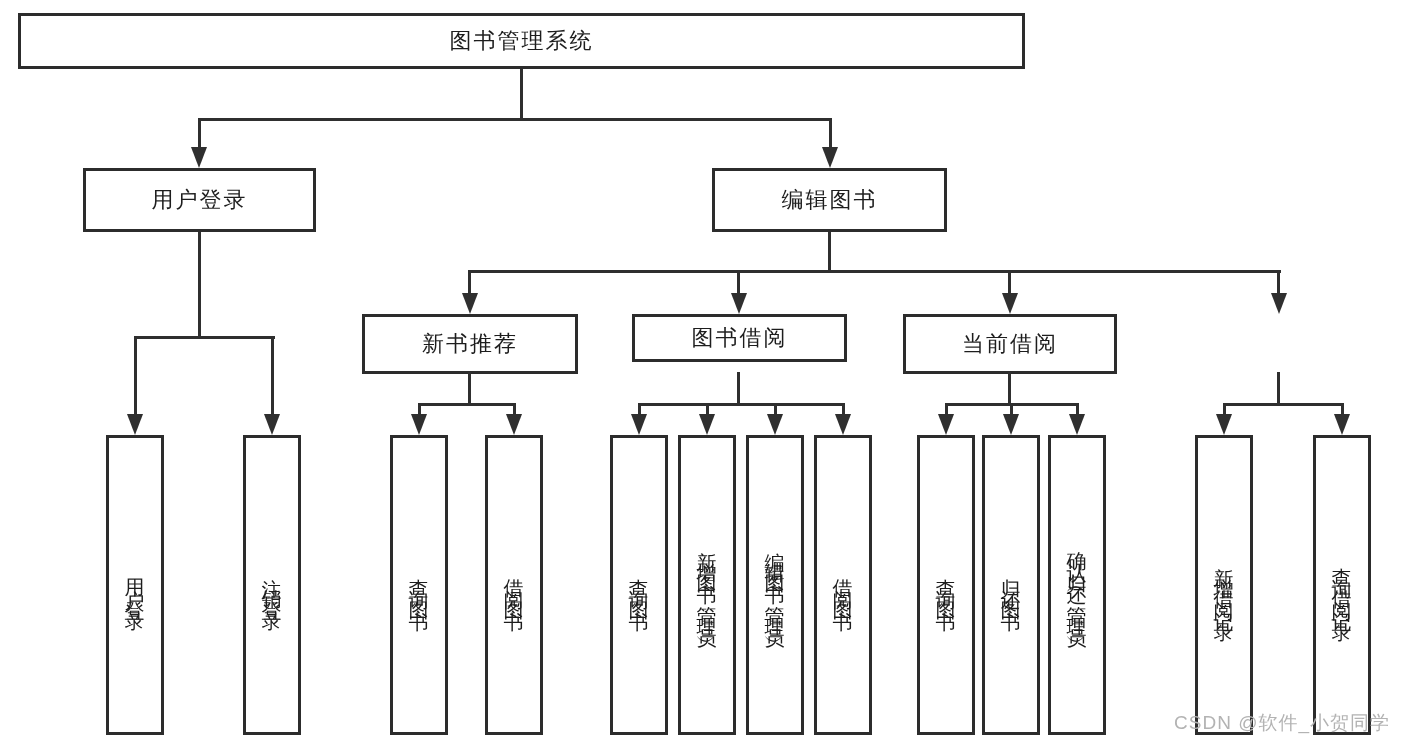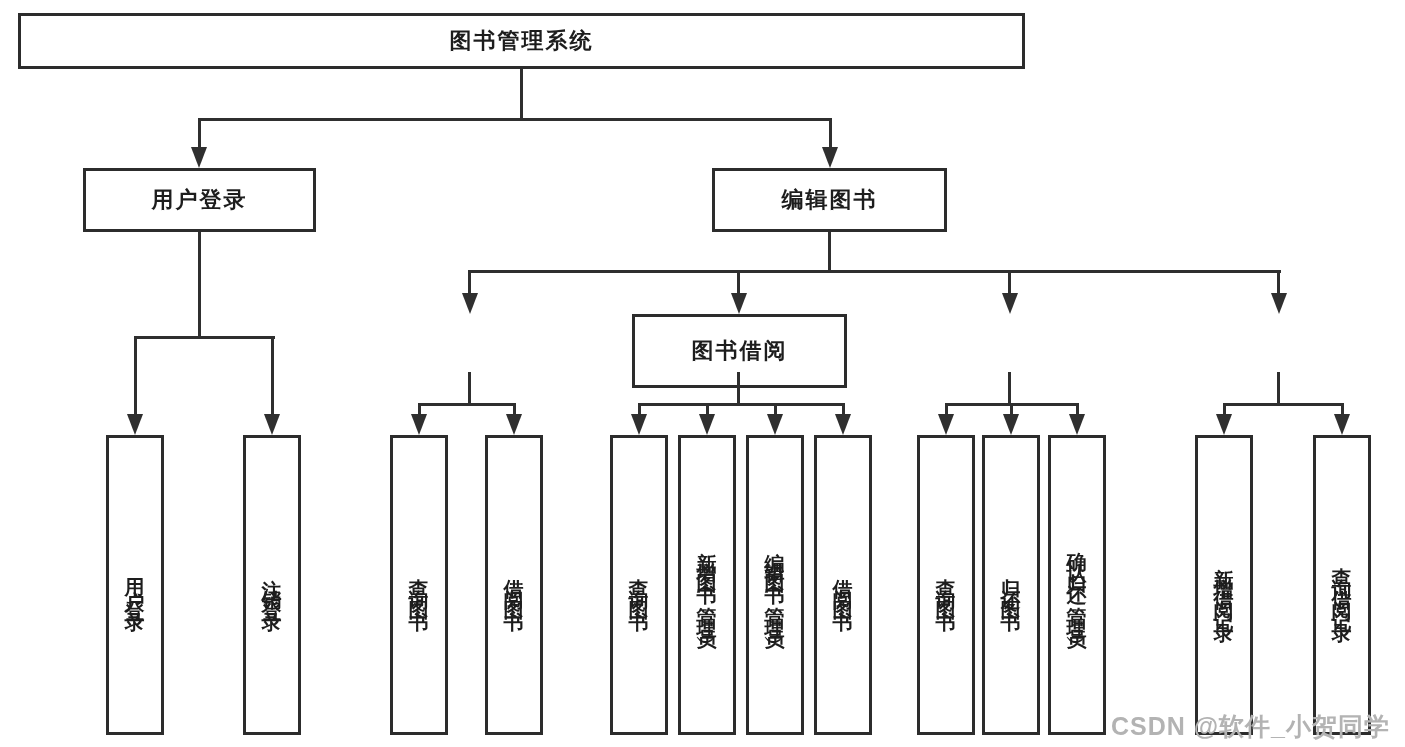--- a/index.html
+++ b/index.html
@@ -6,21 +6,20 @@
   body {
     font-family: "Liberation Sans", "DejaVu Sans", sans-serif;
     background: var(--background, #ffffff);
   }
   .stage {
     position: relative;
     width: 1405px;
     height: 747px;
     overflow: hidden;
     background: var(--background, #ffffff);
-    font-weight: bold;
   }
   .node {
     position: absolute;
     box-sizing: border-box;
     border: 3px solid var(--box_border, #2c2c2c);
     background: #ffffff;
     display: flex;
     align-items: center;
     justify-content: center;
     color: var(--text, #1d1d1d);
@@ -47,21 +46,21 @@
     position: absolute;
     width: 0; height: 0;
     border-left: 8px solid transparent;
     border-right: 8px solid transparent;
     border-top: 21px solid var(--line, #2f2f2f);
   }
   .watermark {
     position: absolute;
     top: 710px;
     right: 15px;
-    font-size: 25px;
+    font-size: 19px;
     letter-spacing: 1px;
     color: var(--watermark, #b3b3b3);
     z-index: 5;
     white-space: nowrap;
   }
 </style>
 </head>
 <body>
 
 <div class="stage">
@@ -89,21 +88,23 @@
   <div class="hline" style="left:469px; top:270px; width:812px;"></div>
   <div class="vline" style="left:468px; top:270px; height:26px;"></div>
   <div class="arrow" style="left:462px; top:293px;"></div>
   <div class="vline" style="left:737px; top:270px; height:26px;"></div>
   <div class="arrow" style="left:731px; top:293px;"></div>
   <div class="vline" style="left:1008px; top:270px; height:26px;"></div>
   <div class="arrow" style="left:1002px; top:293px;"></div>
   <div class="vline" style="left:1277px; top:270px; height:26px;"></div>
   <div class="arrow" style="left:1271px; top:293px;"></div>
 
-  <div class="node" style="left:632px; top:314px; width:215px; height:74px;">图书借阅</div>
+  <div class="node" style="left:362px; top:314px; width:216px; height:60px;">新书推荐</div>
+  <div class="node" style="left:632px; top:314px; width:215px; height:48px;">图书借阅</div>
+  <div class="node" style="left:903px; top:314px; width:214px; height:60px;">当前借阅</div>
 
   <div class="vline" style="left:468px; top:372px; height:34px;"></div>
   <div class="hline" style="left:418px; top:403px; width:98px;"></div>
   <div class="vline" style="left:418px; top:403px; height:14px;"></div>
   <div class="arrow" style="left:411px; top:414px;"></div>
   <div class="vline" style="left:513px; top:403px; height:14px;"></div>
   <div class="arrow" style="left:506px; top:414px;"></div>
 
   <div class="vline" style="left:737px; top:372px; height:34px;"></div>
   <div class="hline" style="left:638px; top:403px; width:207px;"></div>

